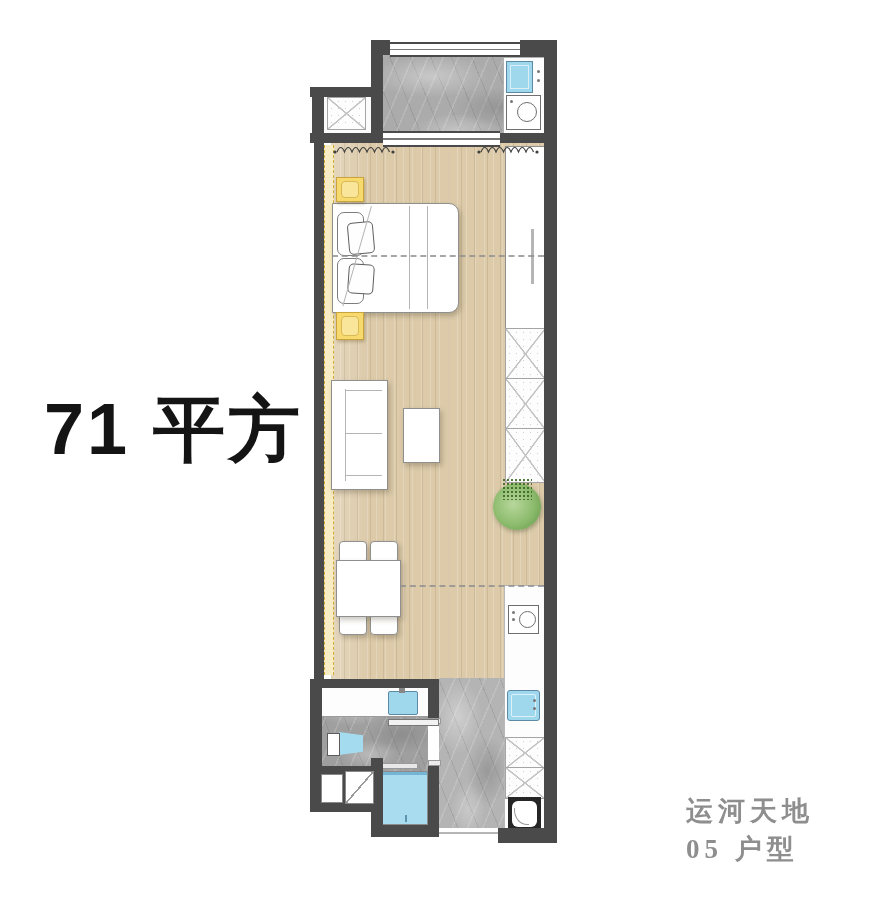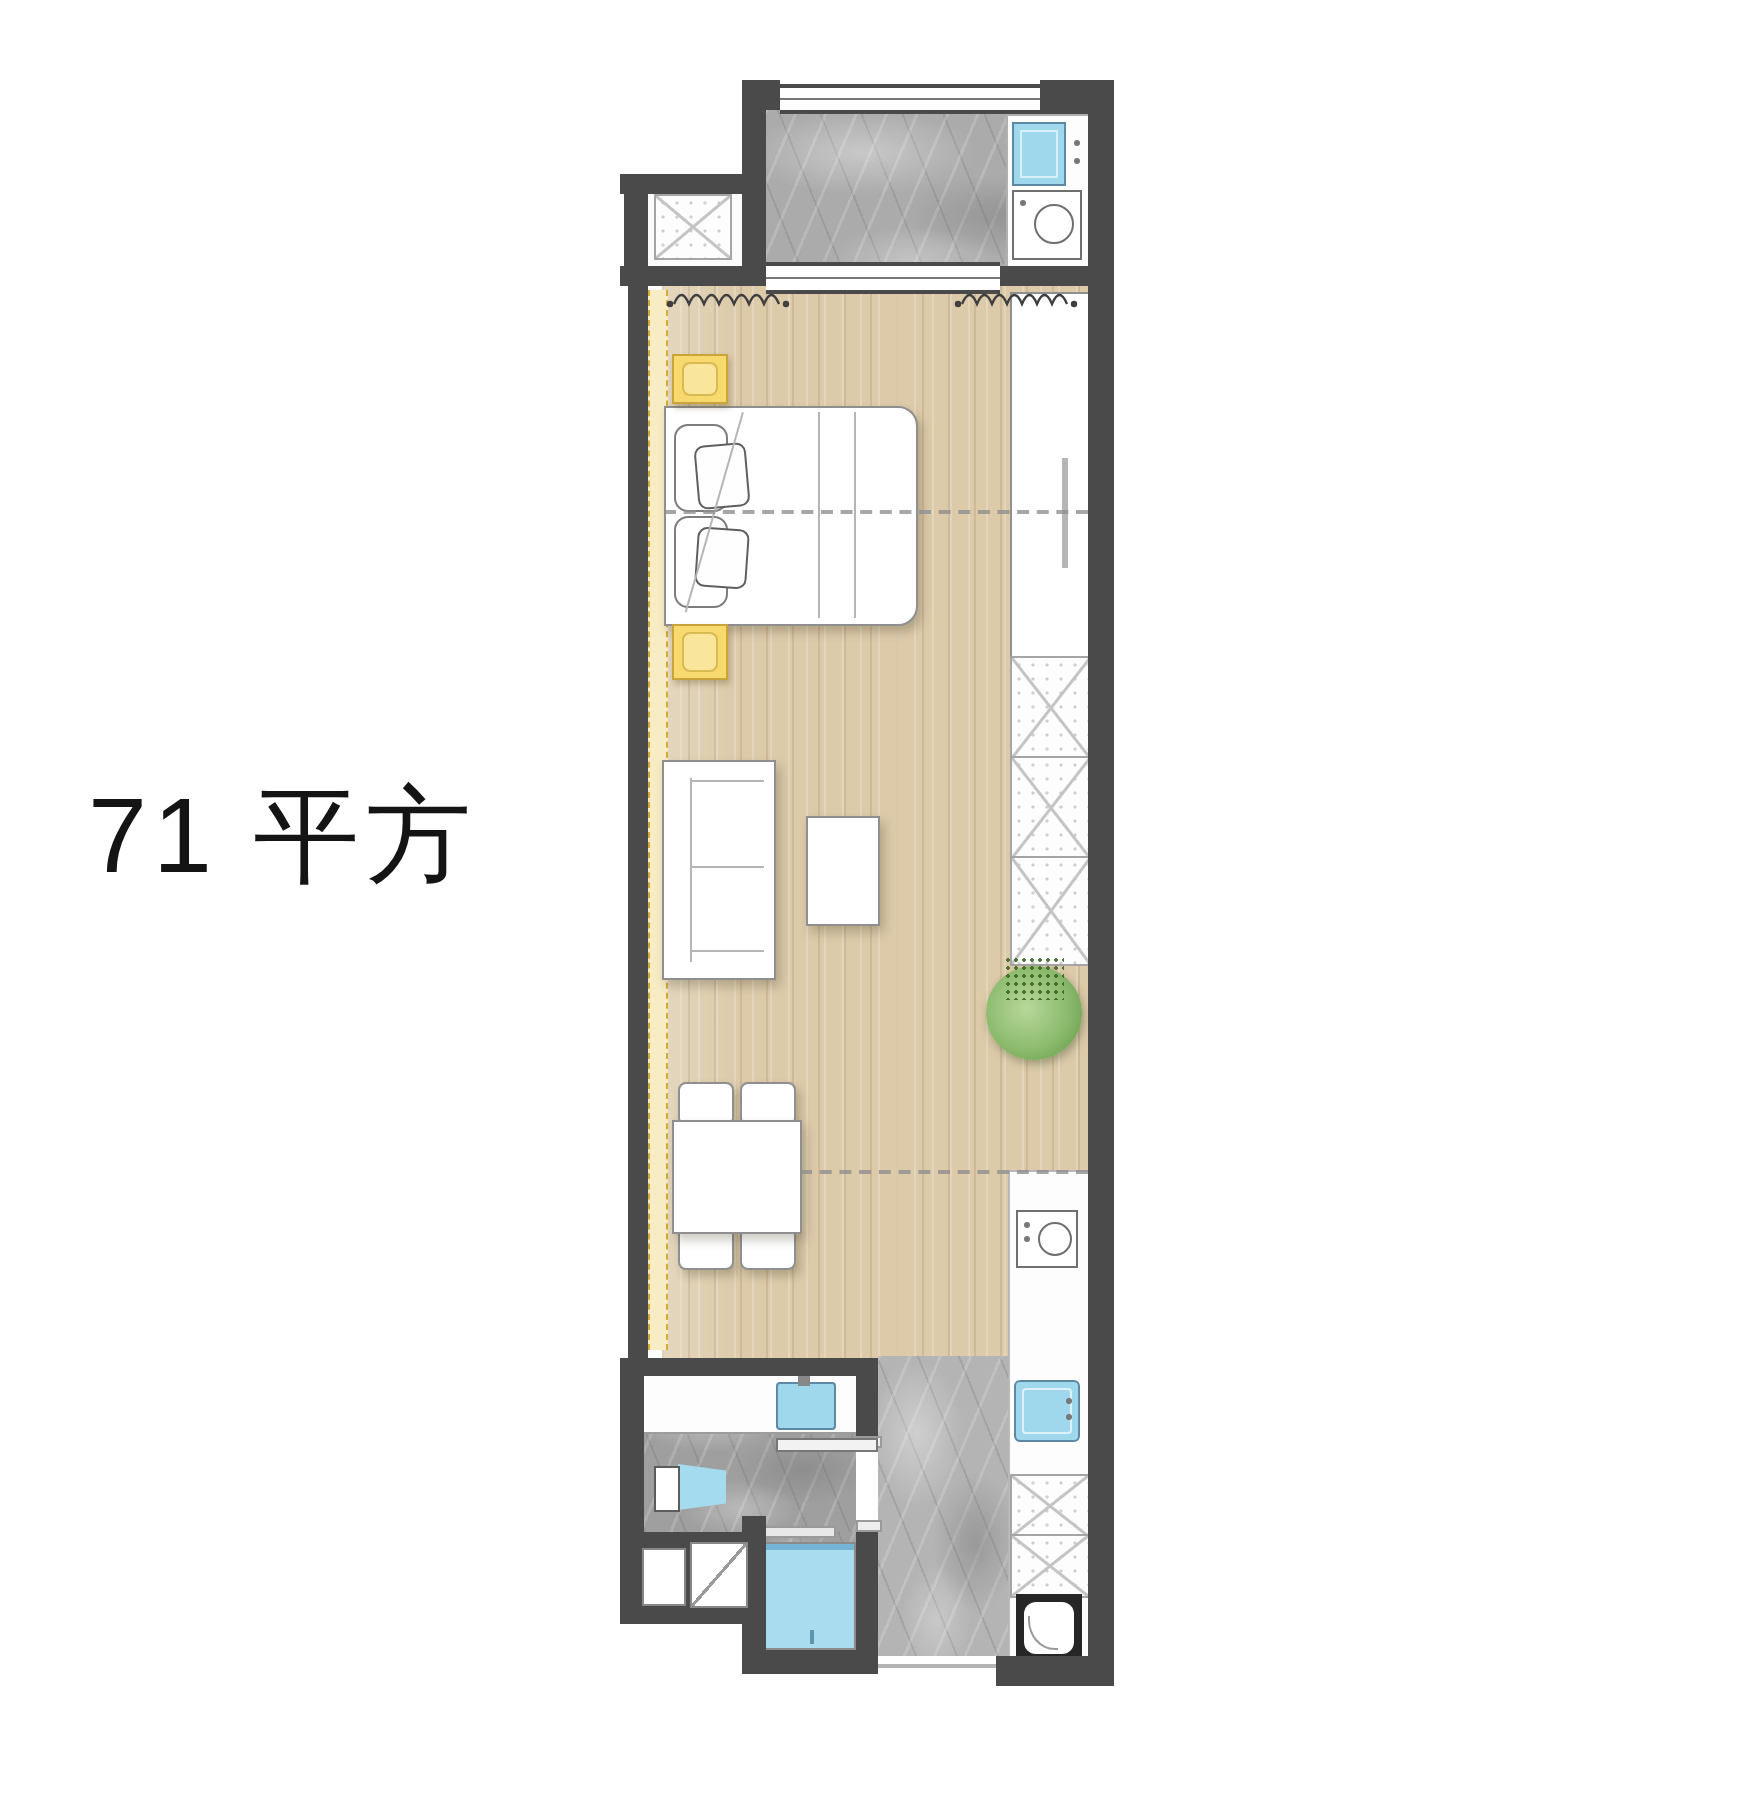--- a/index.html
+++ b/index.html
@@ -37,32 +37,36 @@
     background-image:linear-gradient(to bottom, transparent 44%, #777 44% 56%, transparent 56%);z-index:40;}
   .dash{position:absolute;height:0;border-top:2px dashed #909090;opacity:.8;z-index:22;}
   .ystrip{position:absolute;background:#f8ecc4;border-left:1px dashed #d2ac34;border-right:1px dashed #d2ac34;z-index:18;}
   .nstand{position:absolute;background:#f7d96e;border:1px solid #c9a43c;z-index:21;box-shadow:1px 2px 3px rgba(90,70,20,.3);}
   .nstand:after{content:"";position:absolute;left:4px;top:3px;right:4px;bottom:3px;background:#fae69a;border:1px solid #d8b954;border-radius:4px;}
   .bluebox{position:absolute;background:#9fd8ec;border:1px solid #5c89a4;z-index:21;}
   .circle{position:absolute;border:1.5px solid #6f6f6f;border-radius:50%;background:#fff;}
   .dot{position:absolute;width:3px;height:3px;border-radius:50%;background:#777;}
   
   .area-title{position:absolute;left:44px;top:390px;z-index:50;color:#141414;
-    font-weight:normal;font-size:53px;line-height:1.1;letter-spacing:3px;}
+    font-weight:bold;font-size:72px;line-height:1.1;letter-spacing:3px;}
   .footer{position:absolute;left:686px;top:792px;z-index:50;color:#8e8e8e;
     font-family:"Liberation Serif","DejaVu Serif",serif;font-weight:bold;
     font-size:27px;line-height:38px;letter-spacing:5px;}
   svg.curtain{position:absolute;z-index:24;}
 </style>
 </head>
 <body>
 
 <div class="page">
 
   <div class="area-title">71 平方</div>
+  <div class="footer">
+    <div>运河天地</div>
+    <div>05 户型</div>
+  </div>
 
   <div class="fl marble" style="left:383px;top:54px;width:161px;height:89px"></div>
   <div class="fl" style="left:322px;top:97px;width:49px;height:36px;background:#fbfbfb"></div>
   <div class="fl wood" style="left:331px;top:143px;width:213px;height:536px"></div>
   <div class="fl marble marble-light" style="left:439px;top:678px;width:65px;height:155px"></div>
   <div class="fl marble marble-dark" style="left:322px;top:688px;width:106px;height:78px"></div>
   <div class="fl marble marble-dark" style="left:381px;top:766px;width:47px;height:59px"></div>
 
   <div class="ystrip" style="left:324px;top:145px;width:8px;height:530px"></div>
 

